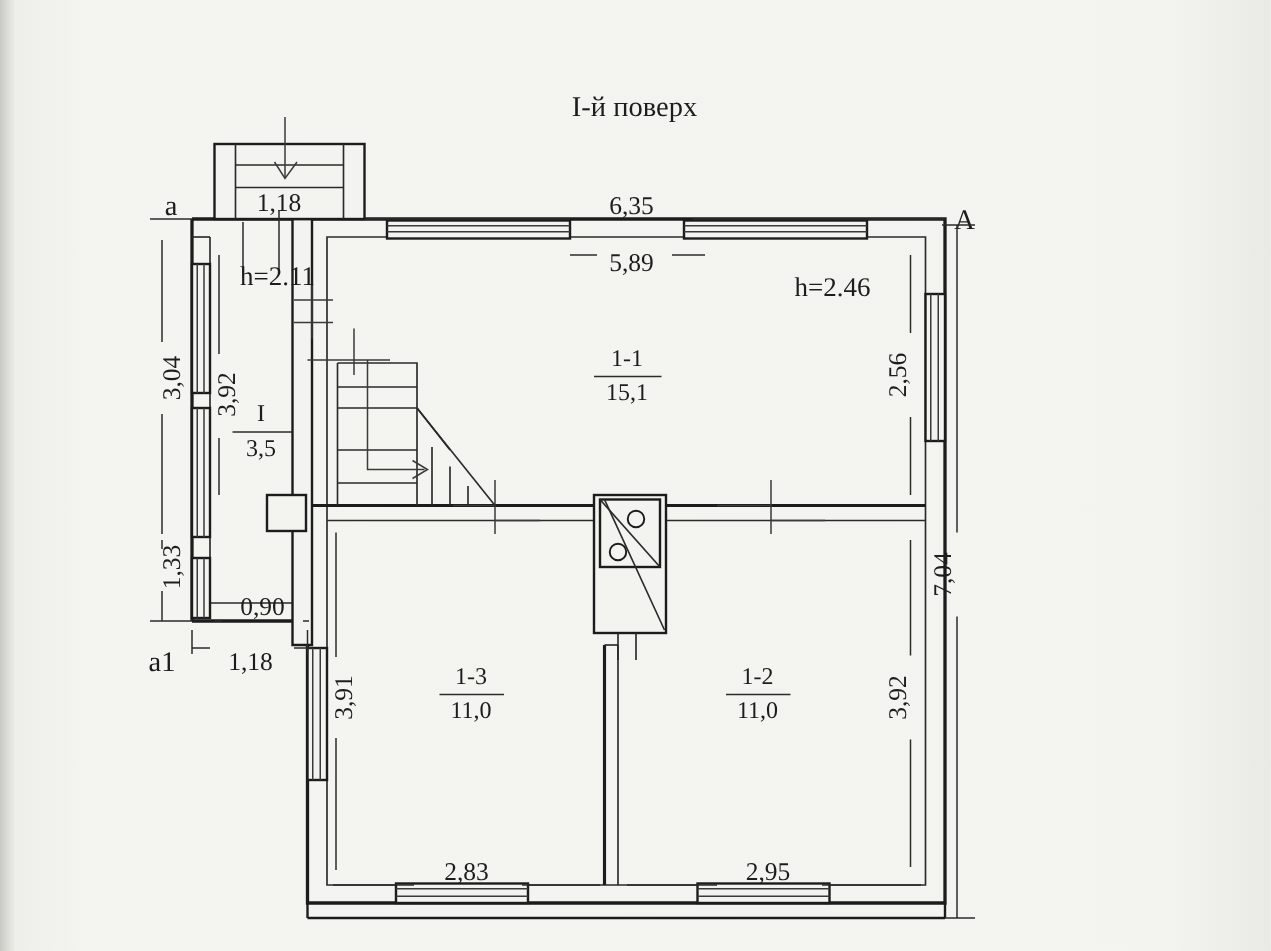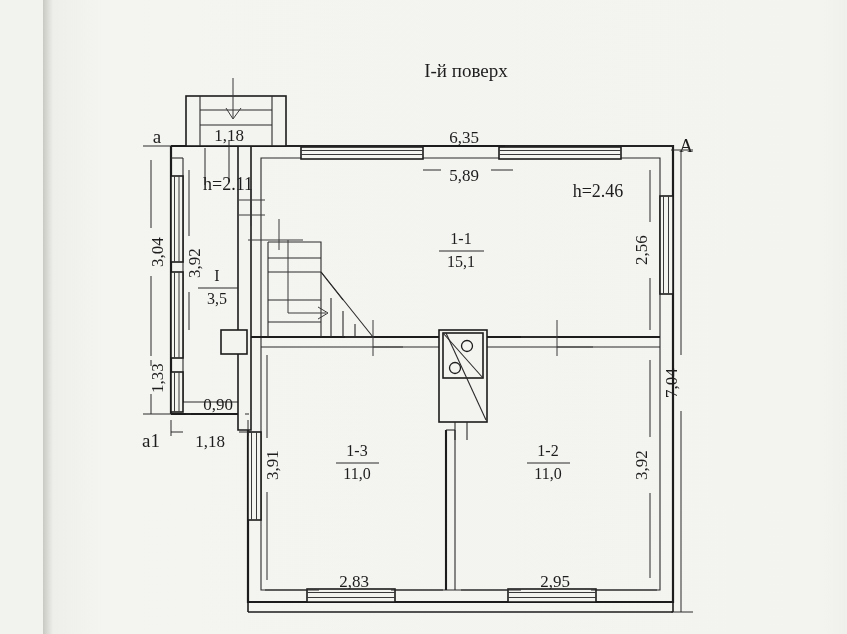--- a/index.html
+++ b/index.html
@@ -6,21 +6,20 @@
   body{
     width:847px;height:634px;
     background:#f2f2ef;
     font-family:"Liberation Serif", serif;
     overflow:hidden;
     position:relative;
   }
   #plan-root{
     position:absolute;inset:0;
     background:linear-gradient(90deg,#c9c9c4 0px,#eeeeea 10px,#f4f4f1 60px,#f3f3f0 780px,#e9e9e5 847px);
-    margin-left:43px;
   }
   svg#plan{position:absolute;left:0;top:0;}
   text{
     font-family:"Liberation Serif", serif;
     fill:#1d1d1d;
     dominant-baseline:middle;
   }
   .dim{font-size:17px;}
   .room-num{font-size:16px;}
   .room-area{font-size:16px;}

